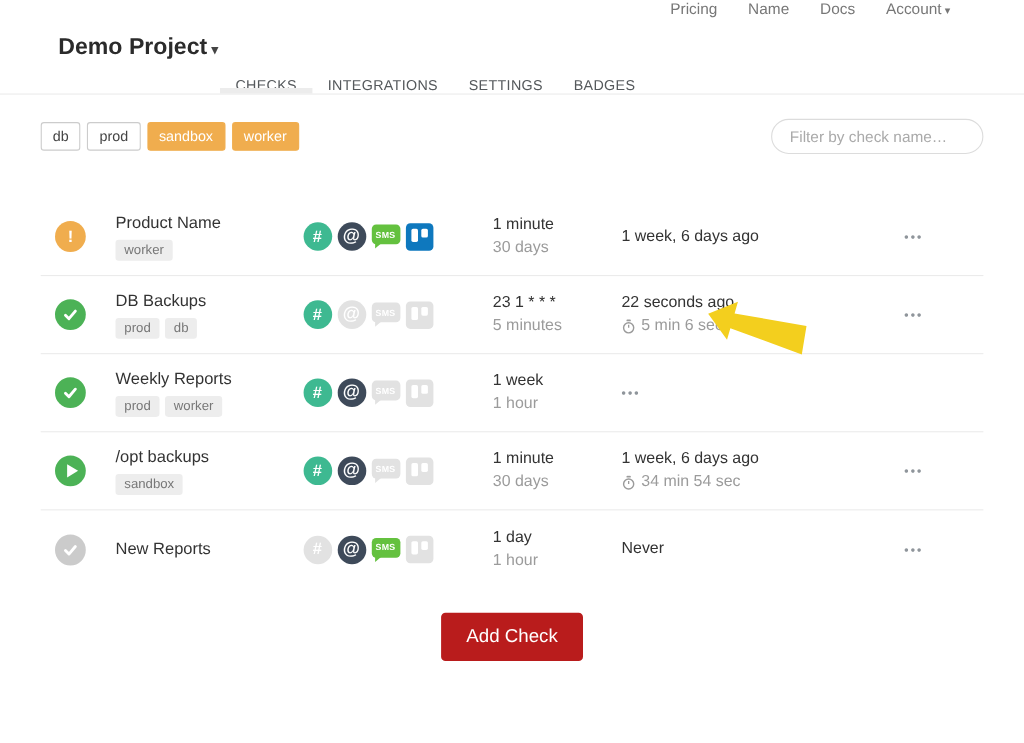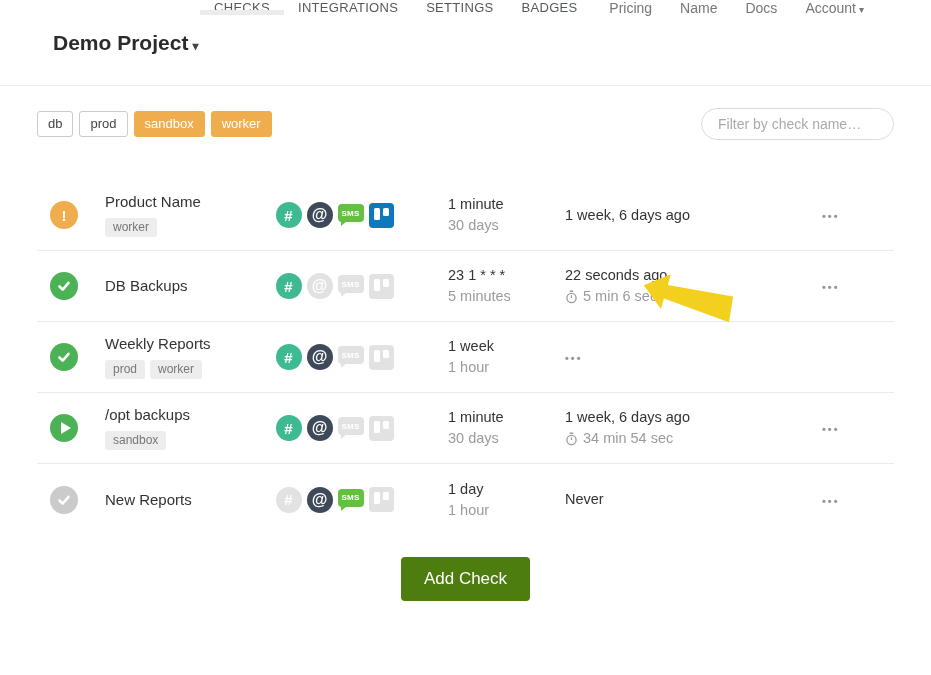--- a/index.html
+++ b/index.html
@@ -12,21 +12,21 @@
   
   .navbar {
     display:flex; align-items:stretch; height:86px;
     border-bottom:1px solid #ececec; padding:0 53px; background:#fff;
   }
   .brand {
     align-self:center; font-size:21px; font-weight:bold; color:#2b2b2b;
     width:147px; cursor:pointer; white-space:nowrap;
   }
   .brand .caret { font-size:12px; color:#444; margin-left:4px; }
-  .tabs { display:flex; align-items:flex-start; }
+  .tabs { display:flex; align-items:flex-end; }
   .tab {
     position:relative; display:flex; align-items:center; padding:0 14px;
     font-size:13px; color:#55595c; letter-spacing:.3px; cursor:pointer; white-space:nowrap;
   }
   .tab.active::after {
     content:""; position:absolute; left:0; right:0; bottom:0; height:5px; background:#ececec;
   }
   .nav-right { margin-left:auto; display:flex; align-items:flex-start; }
   .nav-link { padding:0 14px; font-size:14px; color:#777; cursor:pointer; white-space:nowrap; }
   .nav-link .caret { font-size:10px; color:#777; margin-left:3px; }
@@ -117,21 +117,21 @@
     cursor:pointer; line-height:10px; display:inline-block;
   }
 
   .annotation-arrow {
     position:absolute; left:76px; top:14px; width:94px; height:38px;
     transform:rotate(16deg); pointer-events:none;
   }
 
   .add-wrap { text-align:center; margin-top:22px; }
   .add-btn {
-    background:#4d7c0f; color:#fff; border:none; border-radius:4px;
+    background:#b91c1c; color:#fff; border:none; border-radius:4px;
     font-size:17px; padding:12px 23px; cursor:pointer; font-family:inherit;
   }
 </style>
 </head>
 <body>
 
 <div class="navbar">
   <div class="brand">
     <span>Demo Project</span><span class="caret">▾</span>
   </div>
@@ -203,20 +203,21 @@
   <div class="trow">
     <div>
       <span class="status-icon st-up">
             <svg width="16" height="16" viewBox="0 0 16 16">
               <polyline points="3.5,8.5 6.7,11.7 12.5,4.8" fill="none" stroke="#fff" stroke-width="2.6" stroke-linecap="round" stroke-linejoin="round"></polyline>
             </svg>
           </span>
     </div>
     <div class="name-cell">
       <a class="check-name">DB Backups</a>
+      <div class="tags"><span class="tag-pill">prod</span><span class="tag-pill">db</span></div>
     </div>
     <div class="integrations">
           <span class="int-icon">
             <span class="icon-circle icon-slack">#</span>
           </span>
           <span class="int-icon">
             <span class="icon-circle icon-email inactive">@</span>
           </span>
           <span class="int-icon">
             <span class="icon-smsbubble inactive">

